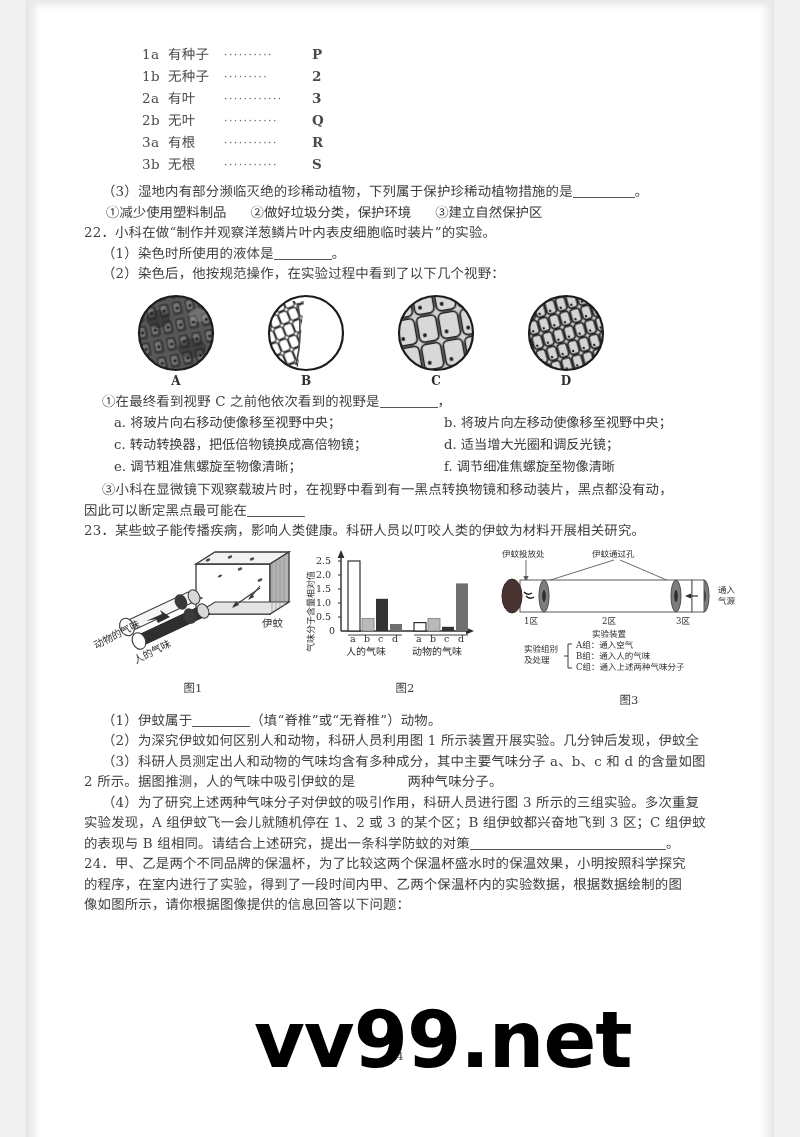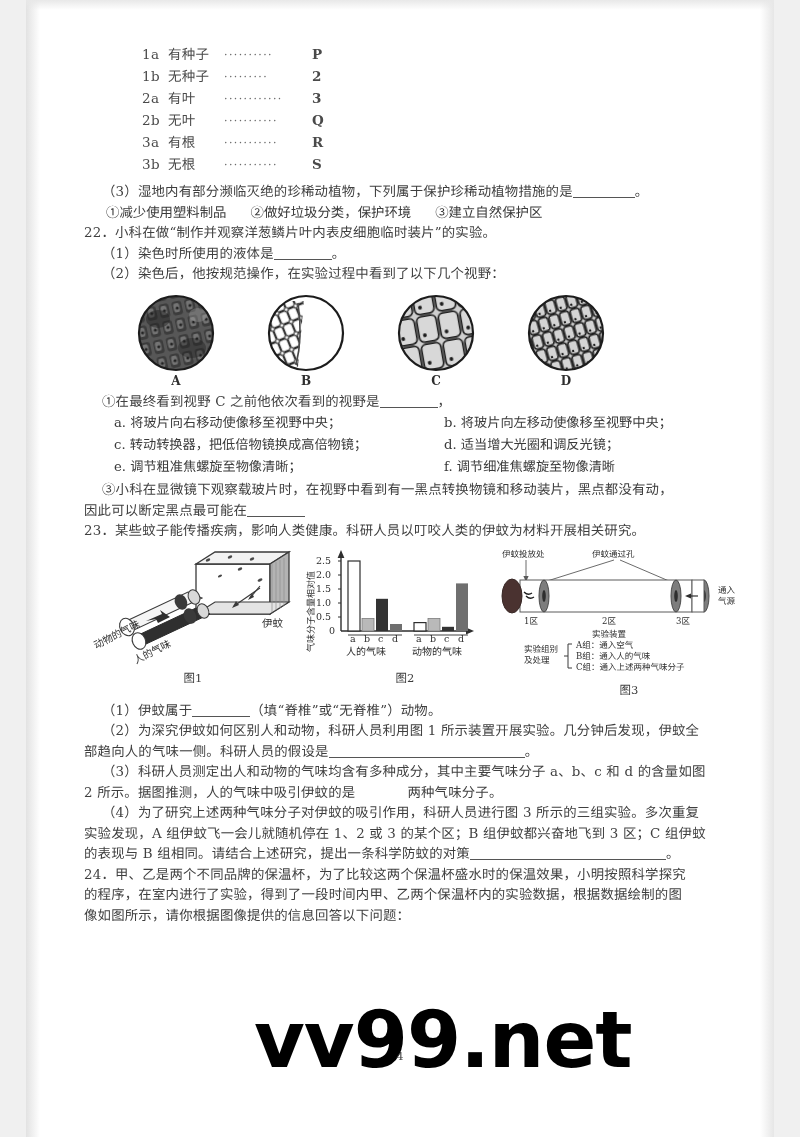--- a/index.html
+++ b/index.html
@@ -141,21 +141,21 @@
     align-items: flex-start;
     margin: 6px 0 4px 0;
   }
   .fig1-wrap { width: 218px; position: relative; }
   .fig2-wrap { width: 178px; position: relative; }
   .fig3-wrap { flex: 1; position: relative; }
   .fig-cap {
     text-align: center;
     font-size: 11.5px;
     color: #3c3c3c;
-    margin-top: 1px;
+    margin-top: 11px;
   }
 
   
   .two-col {
     display: flex;
     font-size: 13.2px;
     line-height: 22px;
     padding-left: 30px;
   }
   .two-col .c1 { width: 330px; flex: 0 0 330px; }
@@ -528,23 +528,20 @@
           <text x="96" y="122" font-family="DejaVu Serif, serif" font-size="8.5" fill="#2e2e2e">C组：通入上述两种气味分子</text>
         </svg>
         <div class="fig-cap" style="padding-left:10px">图3</div>
       </div>
     </div>
 
     <div class="p p-ind">
       <span>（1）伊蚊属于</span><span class="blank b-sm"></span><span>（填“脊椎”或“无脊椎”）动物。</span>
     </div>
     <div class="p p-ind">（2）为深究伊蚊如何区别人和动物，科研人员利用图 1 所示装置开展实验。几分钟后发现，伊蚊全</div>
-    <div class="p">
-      <span>部趋向人的气味一侧。科研人员的假设是</span><span class="blank b-xl"></span><span>。</span>
-    </div>
     <div class="p p-ind">（3）科研人员测定出人和动物的气味均含有多种成分，其中主要气味分子 a、b、c 和 d 的含量如图</div>
     <div class="p">
       <span>2 所示。据图推测，人的气味中吸引伊蚊的是</span><span class="blank b-nb"></span><span>两种气味分子。</span>
     </div>
     <div class="p p-ind">（4）为了研究上述两种气味分子对伊蚊的吸引作用，科研人员进行图 3 所示的三组实验。多次重复</div>
     <div class="p">实验发现，A 组伊蚊飞一会儿就随机停在 1、2 或 3 的某个区；B 组伊蚊都兴奋地飞到 3 区；C 组伊蚊</div>
     <div class="p">
       <span>的表现与 B 组相同。请结合上述研究，提出一条科学防蚊的对策</span><span class="blank b-xl"></span><span>。</span>
     </div>
 

